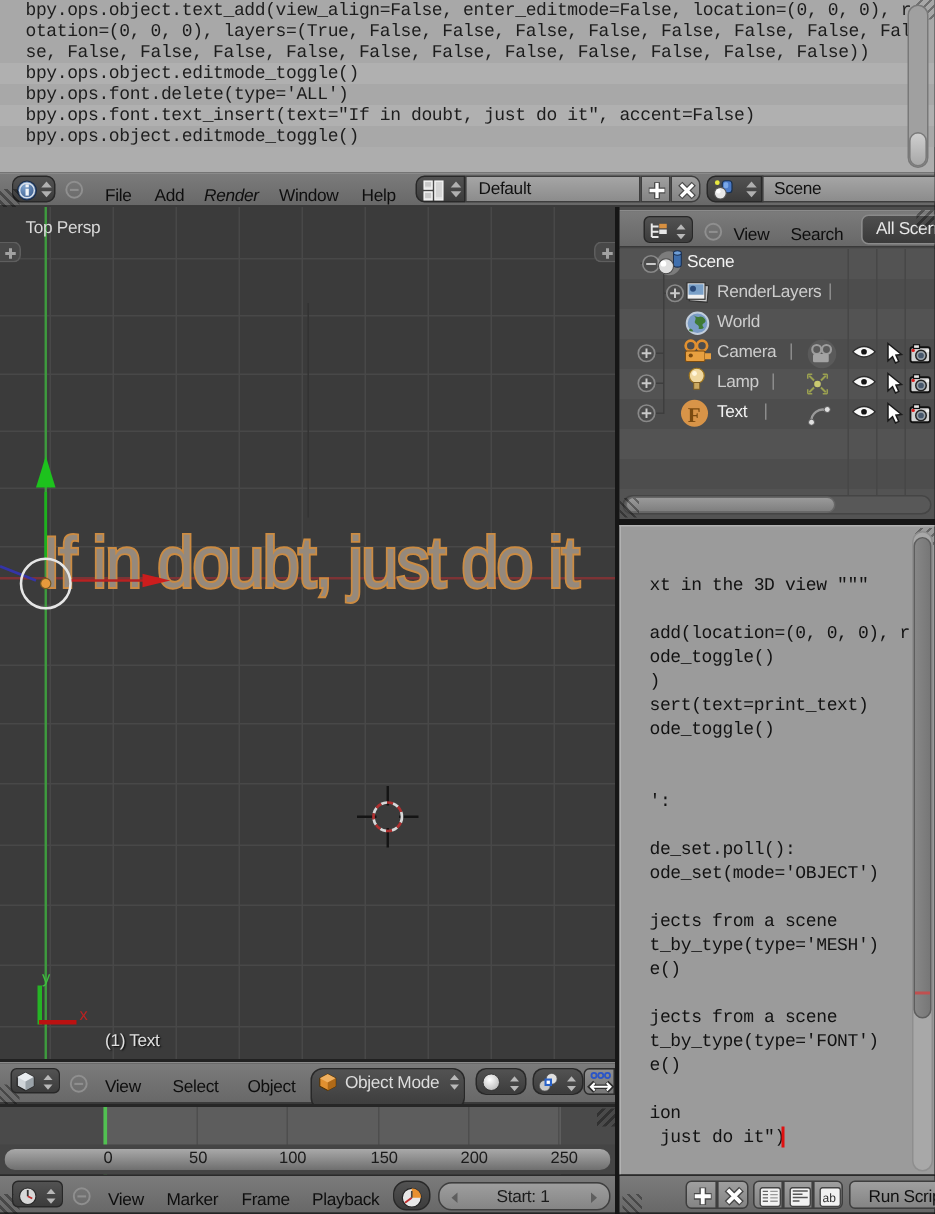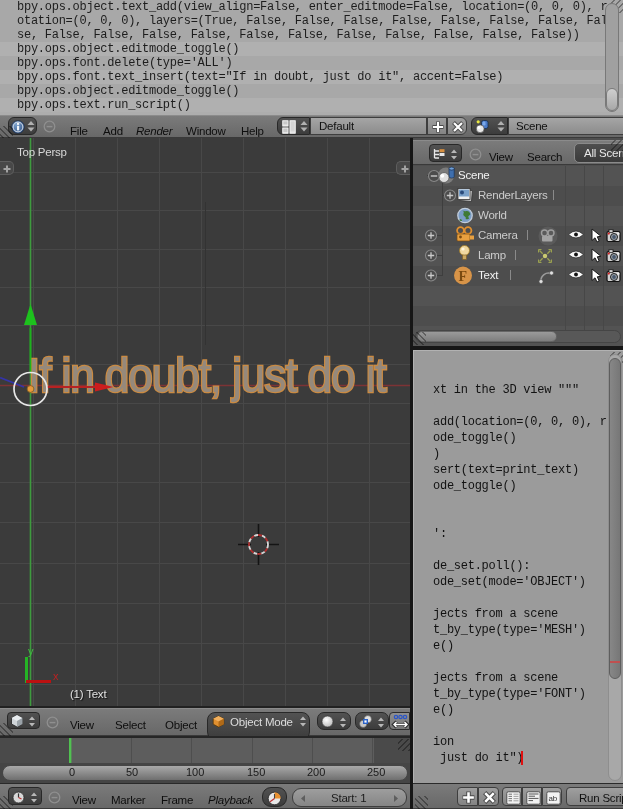--- a/index.html
+++ b/index.html
@@ -46,21 +46,20 @@
 <div id="root">
 
 <div id="console" class="abs">
   <div class="abs mono clog cl" style="top:0">bpy.ops.object.text_add(view_align=False, enter_editmode=False, location=(0, 0, 0), r</div>
   <div class="abs mono clog cl" style="top:14px">otation=(0, 0, 0), layers=(True, False, False, False, False, False, False, False, Fal</div>
   <div class="abs mono clog cl" style="top:28px">se, False, False, False, False, False, False, False, False, False, False, False))</div>
   <div class="abs mono clog cd" style="top:42px">bpy.ops.object.editmode_toggle()</div>
   <div class="abs mono clog cl" style="top:56px">bpy.ops.font.delete(type='ALL')</div>
   <div class="abs mono clog cd" style="top:70px">bpy.ops.font.text_insert(text="If in doubt, just do it", accent=False)</div>
   <div class="abs mono clog cl" style="top:84px">bpy.ops.object.editmode_toggle()</div>
-  <div class="abs mono clog cd" style="top:98px">bpy.ops.text.run_script()</div>
   <div class="abs grip" style="right:0; top:0; width:13px; height:13px;"></div>
   <div class="abs" style="left:605px; top:3px; width:14px; height:109px; background:#a0a0a0; border:1px solid #787878; border-radius:7px;"></div>
   <div class="abs" style="left:606px; top:88px; width:12px; height:23px; background:linear-gradient(#cfcfcf,#a8a8a8); border:1px solid #7a7a7a; border-radius:7px;"></div>
 </div>
 
 <div id="infohdr" class="abs hdr" style="top:115px; left:0; width:623px; height:23px;">
 
   <div class="abs dbtn" style="left:8px; top:0.5px; width:29px; height:18px; border-radius:6px;">
     <svg class="abs" style="left:2px; top:2px;" width="14" height="14" viewBox="0 0 14 14">
       <defs>
@@ -304,21 +303,21 @@
       <path d="M2 8 L5 11.5 L8 8 Z" fill="#b8b8b8"></path>
     </svg>
   </div>
   <svg class="abs" style="left:48px; top:7px;" width="13" height="13" viewBox="0 0 13 13">
     <circle cx="6.5" cy="6.5" r="5.3" fill="none" stroke="#8f8f8f" stroke-width="1.3"></circle>
     <rect x="3.6" y="5.9" width="5.8" height="1.4" fill="#8f8f8f"></rect>
   </svg>
   <div class="abs menu" style="left:72px; top:10px;">View</div>
   <div class="abs menu" style="left:111px; top:10px;">Marker</div>
   <div class="abs menu" style="left:161px; top:10px;">Frame</div>
-  <div class="abs menu" style="left:208px; top:10px;font-style:italic;">Playback</div>
+  <div class="abs menu" style="left:208px; top:10px;">Playback</div>
 
   <div class="abs dbtn" style="left:262px; top:3px; width:25px; height:20px; border-radius:9px;">
     <svg class="abs" style="left:4px; top:2.5px;" width="15" height="15" viewBox="0 0 15 15">
       <circle cx="7.5" cy="7.5" r="6.3" fill="#e8e8e8" stroke="#222" stroke-width="0.8"></circle>
       <path d="M7.5 7.5 L7.5 1.2 A6.3 6.3 0 0 1 13.8 7.5 Z" fill="#e89030"></path>
       <path d="M7.5 7.5 L3 10.8" stroke="#c03030" stroke-width="1.3"></path>
       <path d="M7.5 7.5 L7.5 3" stroke="#444" stroke-width="1.1"></path>
     </svg>
   </div>
 

